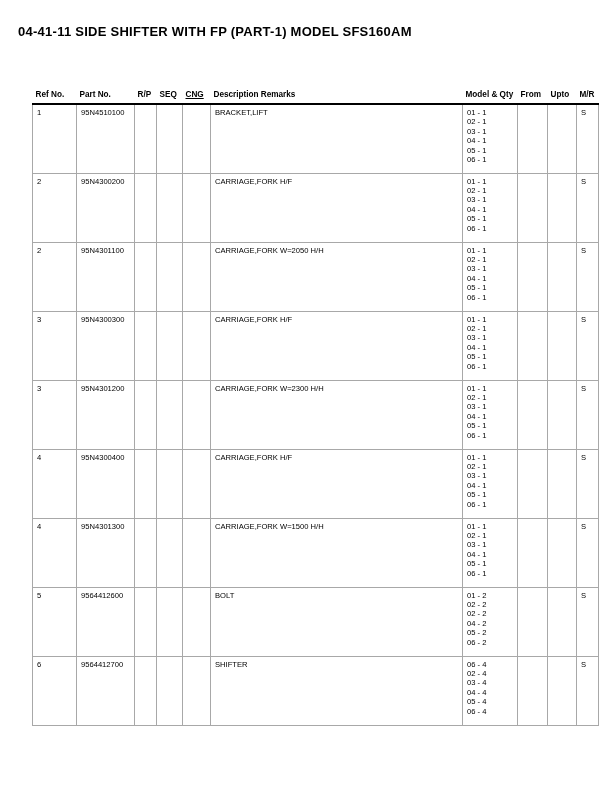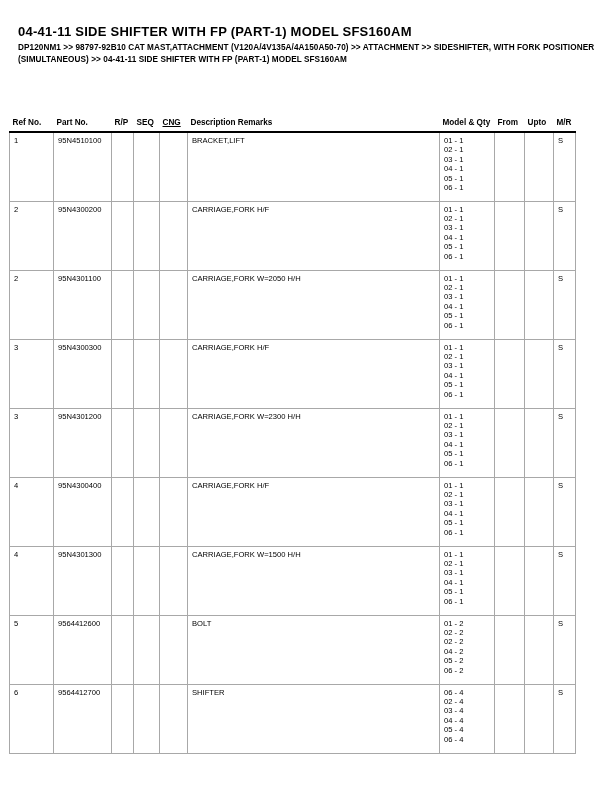--- a/index.html
+++ b/index.html
@@ -44,24 +44,23 @@
     width: 580px;
     font-size: 8.2px;
     font-weight: bold;
     line-height: 11.5px;
     letter-spacing: 0.01em;
   }
 
   
   .parts-table {
     position: absolute;
-    left: 9px;
+    left: 32px;
     top: 86px;
     width: 566px;
-    margin-top: 28px;
   }
 
   table.grid {
     border-collapse: collapse;
     width: 566px;
     table-layout: fixed;
   }
 
   table.grid th {
     font-size: 8.2px;
@@ -124,21 +123,20 @@
   th.h-upto  { padding-left: 1px;  }
   th.h-mr    { padding-left: 2px;  }
 </style>
 </head>
 <body>
 
 <div class="page">
 
   <div class="doc-title">04-41-11 SIDE SHIFTER WITH FP (PART-1) MODEL SFS160AM</div>
 
-  <div class="breadcrumb">DP120NM1 &gt;&gt; 98797-92B10 CAT MAST,ATTACHMENT (V120A/4V135A/4A150A50-70) &gt;&gt; ATTACHMENT &gt;&gt; SIDESHIFTER, WITH FORK POSITIONER (SIMULTANEOUS) &gt;&gt; 04-41-11 SIDE SHIFTER WITH FP (PART-1) MODEL SFS160AM</div>
 
   <div class="parts-table">
     <table class="grid">
       <colgroup>
         <col class="c-ref">
           <col class="c-part">
           <col class="c-rp">
           <col class="c-seq">
         <col class="c-cng">
           <col class="c-desc">

